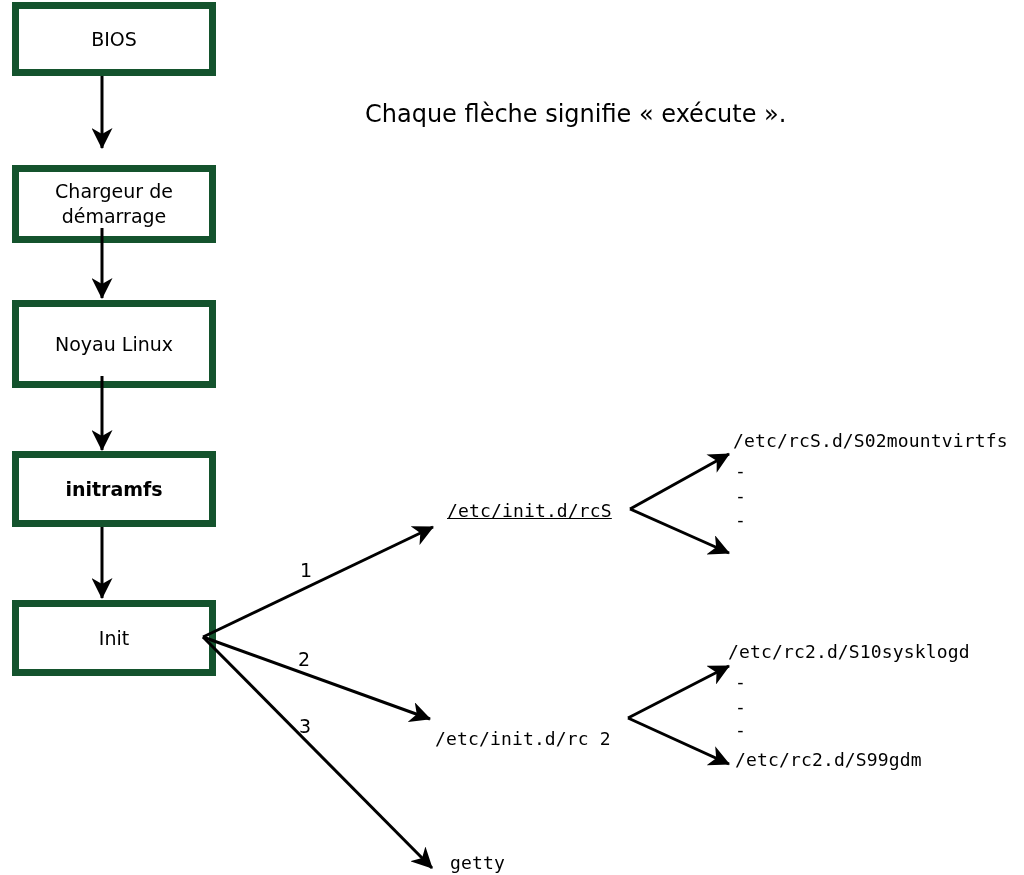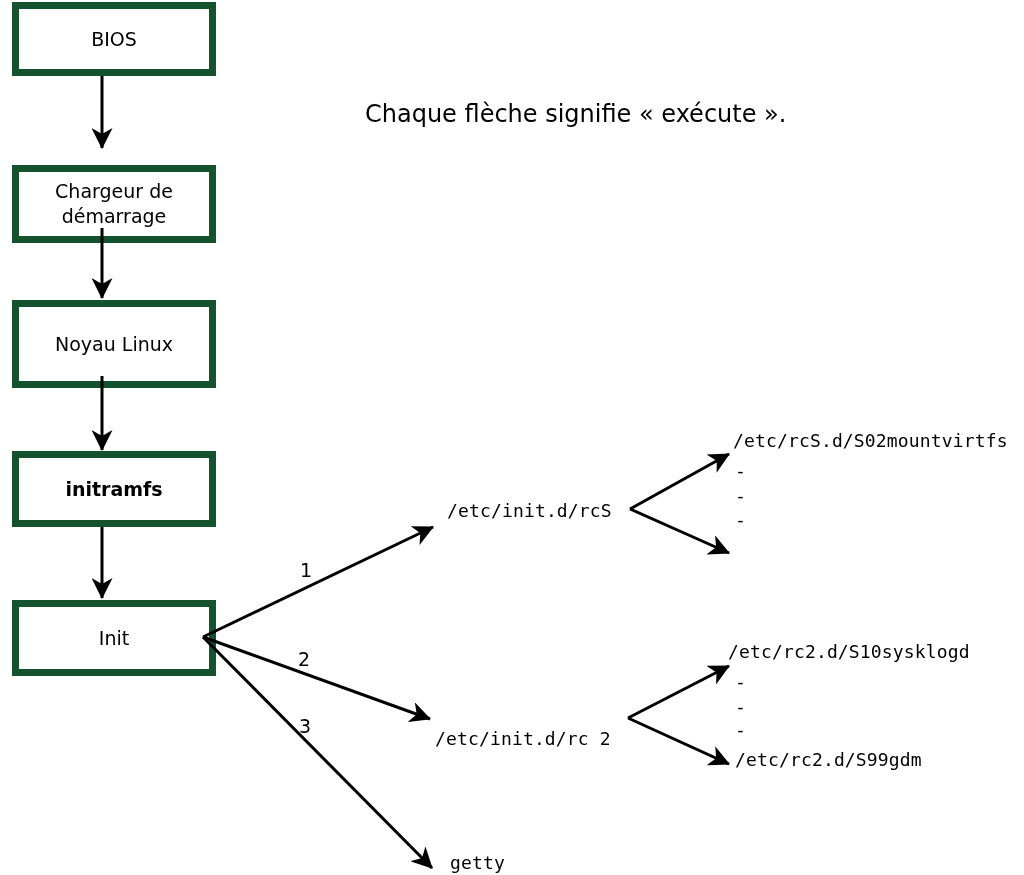--- a/index.html
+++ b/index.html
@@ -76,21 +76,21 @@
     <span class="box-label">initramfs</span>
   </div>
   <div class="flow-box" style="top:600px;height:76px;">
     <span class="box-label">Init</span>
   </div>
 
   <div class="num-label" style="left:299px;top:559px;">1</div>
   <div class="num-label" style="left:297px;top:648px;">2</div>
   <div class="num-label" style="left:298px;top:715px;">3</div>
 
-  <div class="mono" style="left:447px;top:500px;">/etc/init.d/rcS</div>
+  <div class="mono" style="left:447px;top:500px;text-decoration:underline;">/etc/init.d/rcS</div>
   <div class="mono" style="left:435px;top:706px;margin-top:22px;">/etc/init.d/rc 2</div>
   <div class="mono" style="left:450px;top:852px;">getty</div>
 
   <div class="mono" style="left:733px;top:430px;">/etc/rcS.d/S02mountvirtfs</div>
   <div class="mono" style="left:735px;top:460px;">-</div>
   <div class="mono" style="left:735px;top:485px;">-</div>
   <div class="mono" style="left:735px;top:509px;">-</div>
 
   <div class="mono" style="left:728px;top:641px;">/etc/rc2.d/S10sysklogd</div>
   <div class="mono" style="left:735px;top:671px;">-</div>

